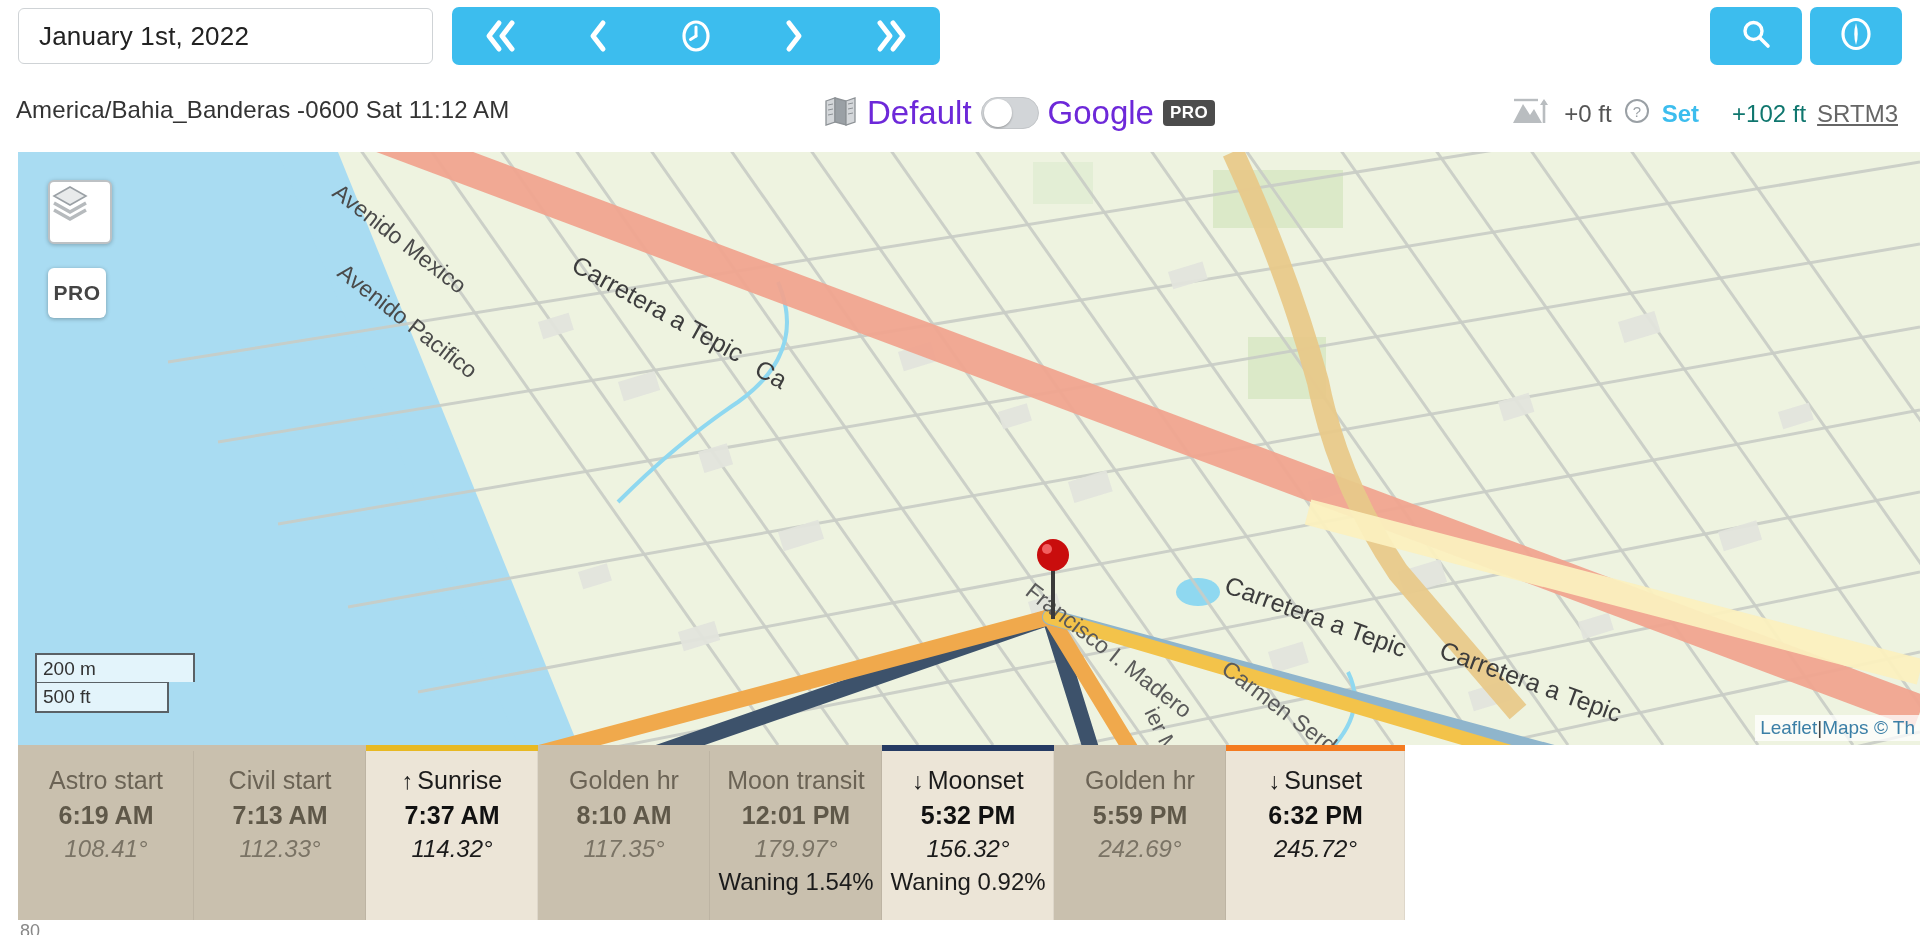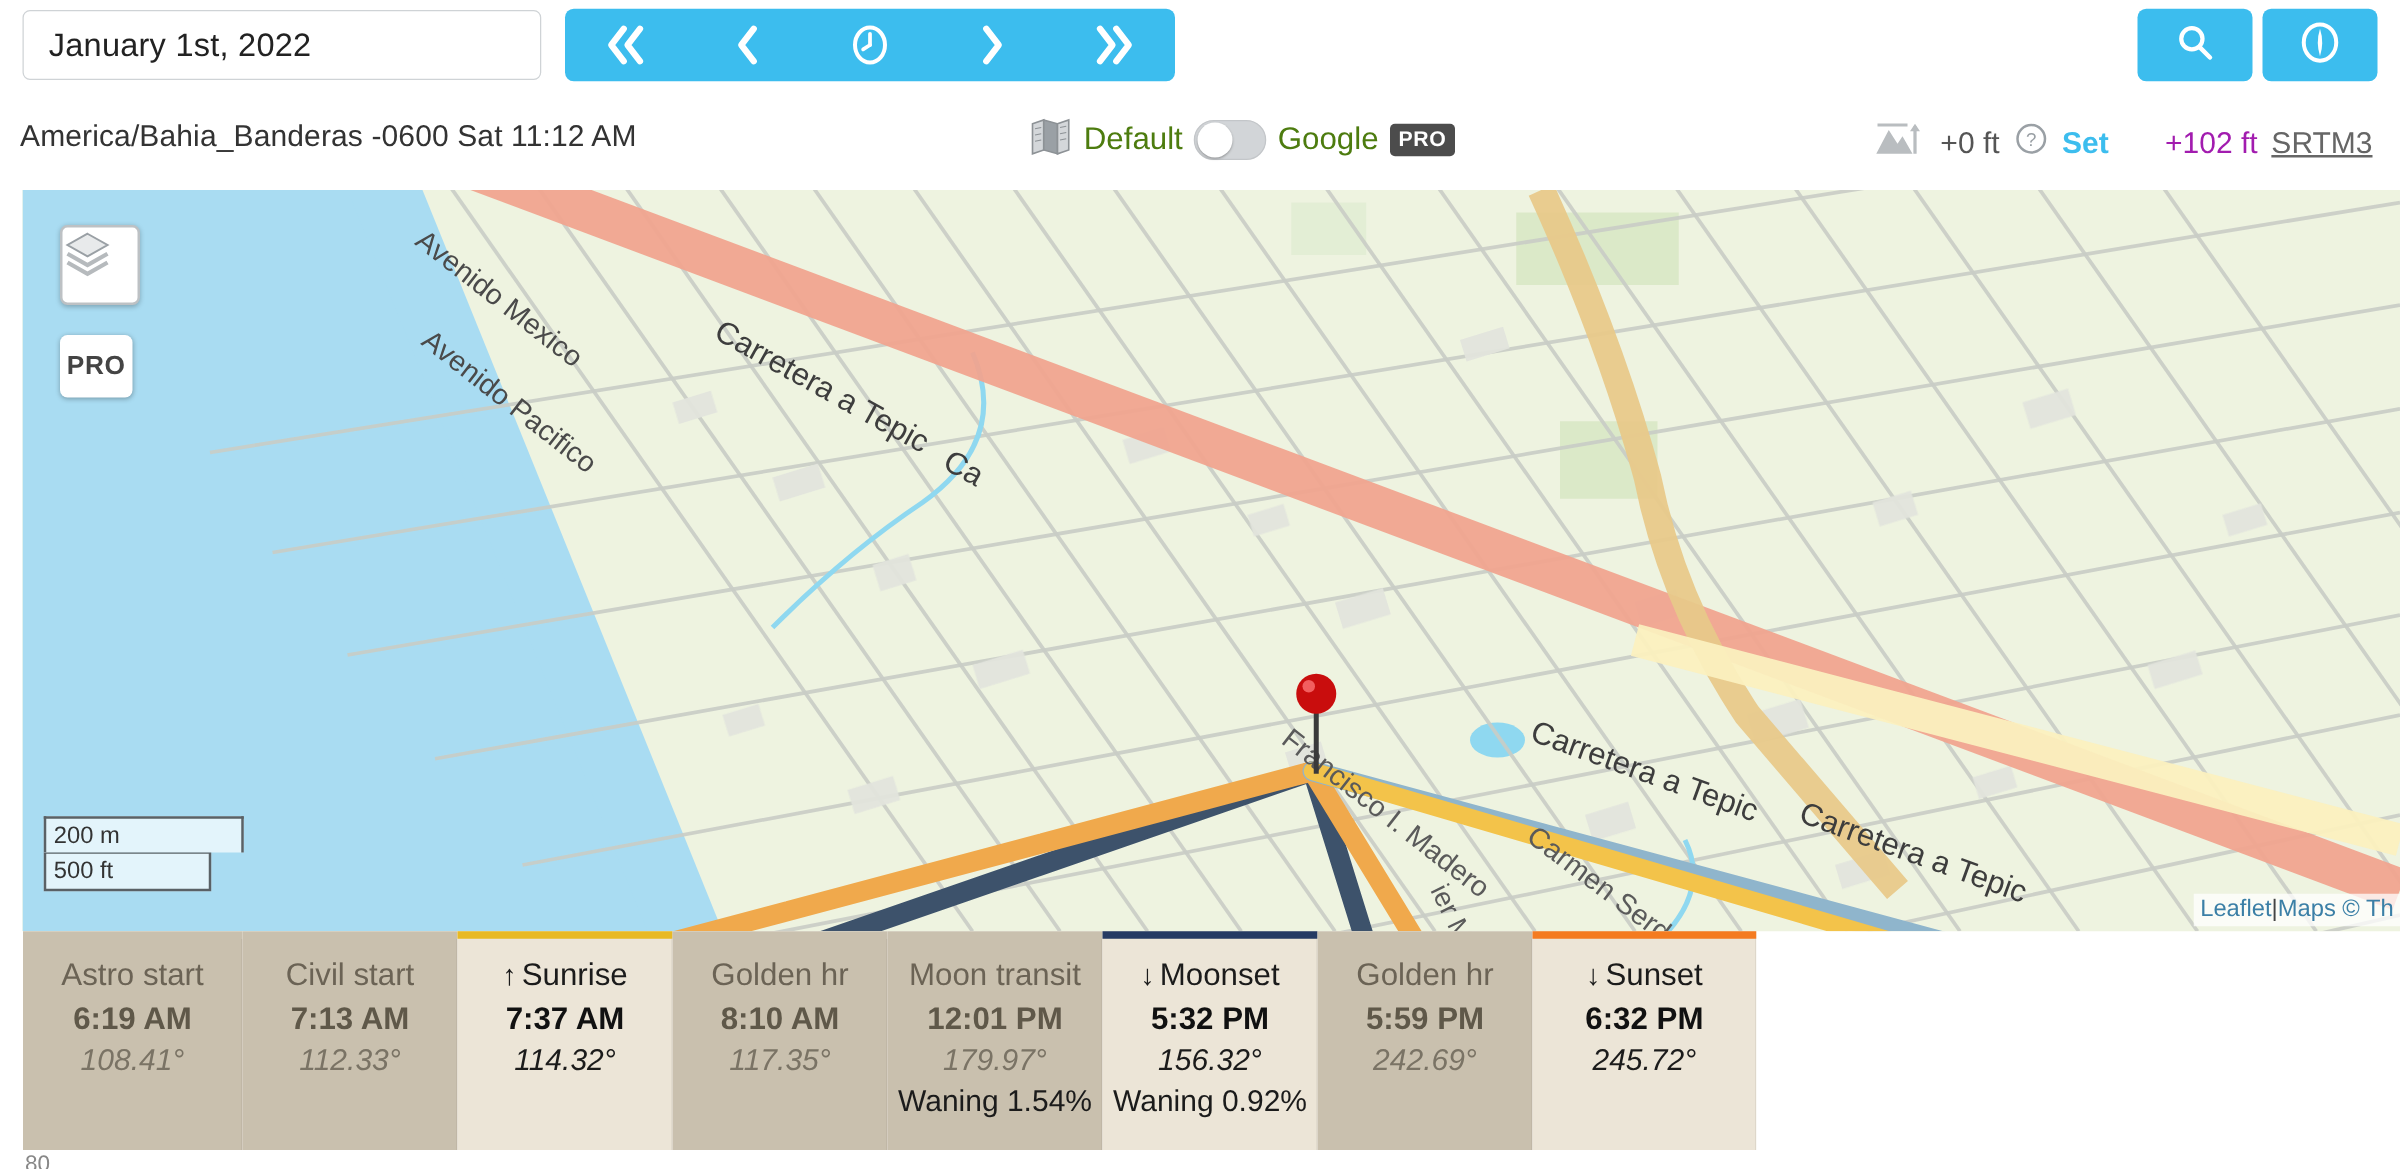--- a/index.html
+++ b/index.html
@@ -45,41 +45,41 @@
     text-decoration: underline;
   }
   .tzline {
     position: absolute; left: 16px; top: 18px;
     font-size: 24px; color: #333; letter-spacing: .1px;
   }
   .maptoggle {
     position: absolute; left: 824px; top: 16px;
     display: flex; align-items: center; gap: 9px;
   }
-  .mt-label { font-size: 25px; color: #4d7c0f; }
+  .mt-label { font-size: 33px; color: #6d28d9; }
   .switch {
     width: 58px; height: 32px; border-radius: 16px; background: #d2d5d8;
     position: relative; cursor: pointer; border: 1px solid #c3c6c9;
   }
   .switch .knob {
     position: absolute; left: 2px; top: 1px; width: 28px; height: 28px;
     border-radius: 50%; background: #fff; box-shadow: 0 1px 2px rgba(0,0,0,.3);
   }
   .pro-chip {
     background: #4c4c4c; color: #fff; font-size: 17px; font-weight: bold;
     padding: 3px 7px 3px 7px; border-radius: 4px; letter-spacing: .5px;
   }
   .elevgroup {
     position: absolute; right: 14px; top: 17px;
     display: flex; align-items: center; gap: 11px;
     font-size: 24px; color: #555;
   }
   .set-link { color: #3cbdee; font-weight: bold; cursor: pointer; }
   .srtm-link { color: #666; text-decoration: underline; cursor: pointer; }
-  .elev-right { margin-left: 34px; color: #a21caf; }
+  .elev-right { margin-left: 22px; color: #0f766e; }
 
   
   .map {
     position: absolute; left: 18px; top: 152px; width: 1902px; height: 593px;
     overflow: hidden; background: #eef3e0;
   }
   .map svg { position: absolute; left: 0; top: 0; }
 
   .layerbtn {
     position: absolute; left: 30px; top: 28px; width: 64px; height: 64px;

